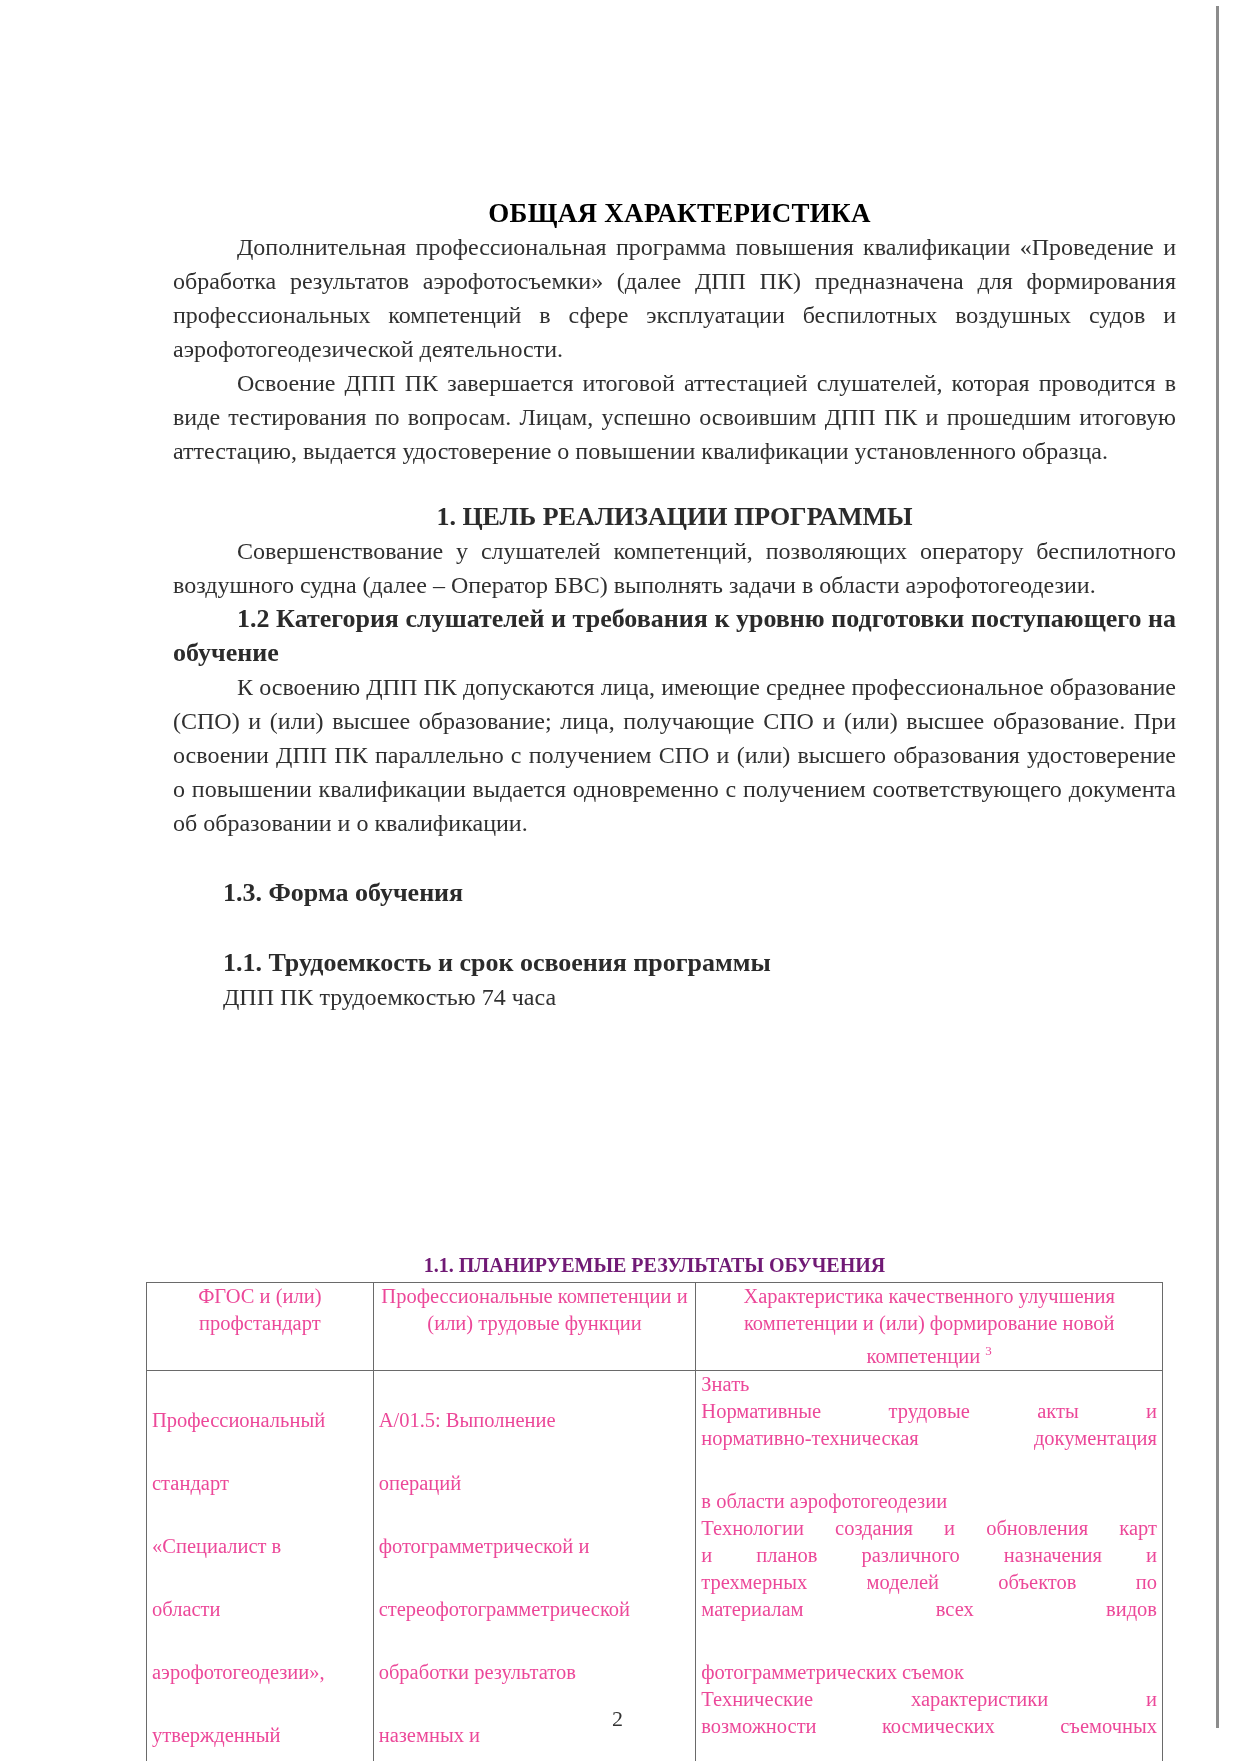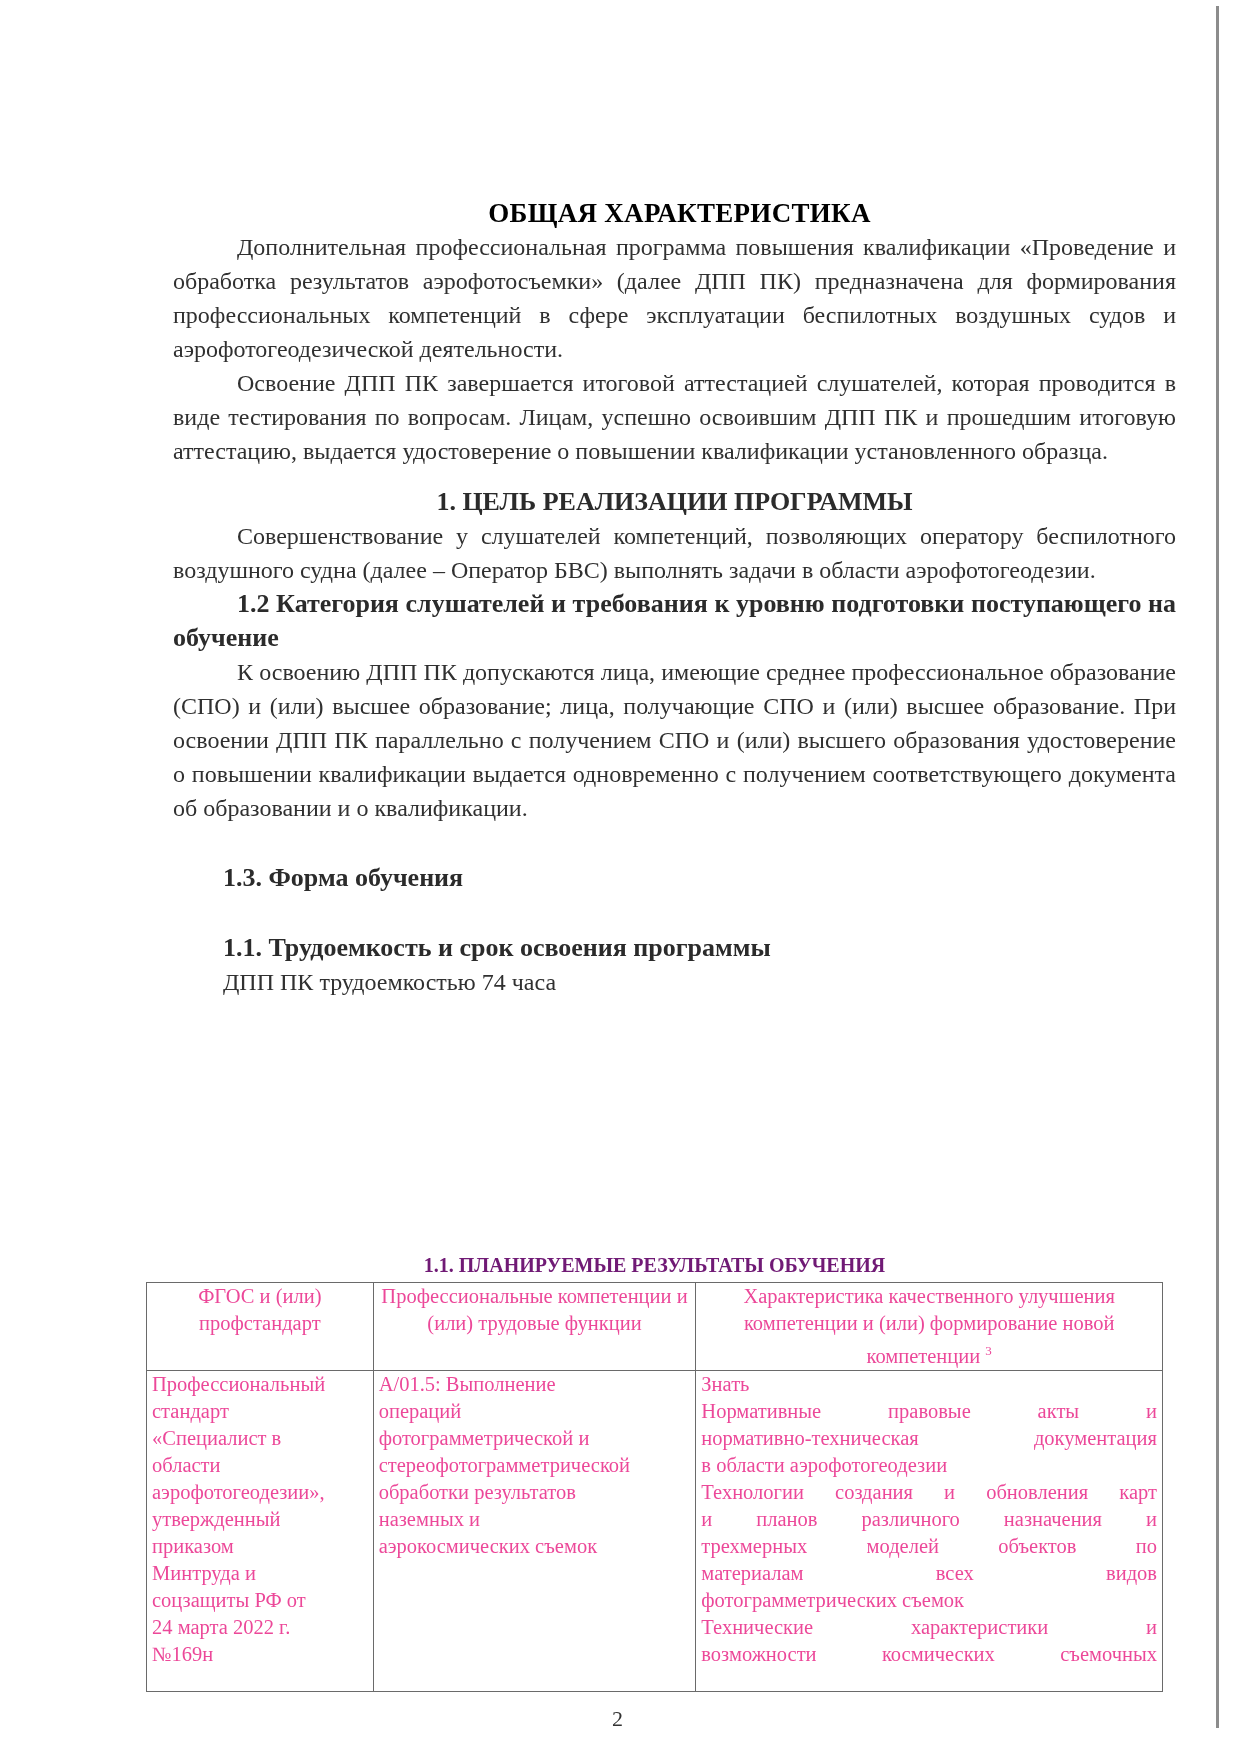--- a/index.html
+++ b/index.html
@@ -26,21 +26,21 @@
     p.body {
       margin: 0; font-size: 24px; line-height: 34px;
       text-align: justify; text-align-last: left;
       color: #303030;
     }
     p.indent { text-indent: 64px; }
     .sec-heading {
       margin: 0; font-weight: bold; font-size: 26px; line-height: 34px; color: #2b2b2b;
     }
     .sec-heading.center { text-align: center; }
-    .gap-before-1 { margin-top: 17px; }
+    .gap-before-1 { margin-top: 32px; }
     .h12 { text-indent: 64px; text-align: justify; text-align-last: left; }
     .h-sub { padding-left: 50px; margin-top: 36px; }
     .plain-indent { padding-left: 50px; }
     .table-title {
       position: absolute; left: 146px; width: 1017px; top: 1248px;
       text-align: center; font-weight: bold; font-size: 20px; line-height: 34px;
       margin: 0; color: #701a75;
     }
     table.results {
       position: absolute; left: 146px; top: 1282px; width: 1017px;
@@ -51,21 +51,21 @@
       border: 1.5px solid #6a6a6a; vertical-align: top;
       padding: 0 5px; font-weight: normal;
     }
     table.results th { text-align: center; height: 76px; }
     table.results td { height: 320px; }
     .col1 { width: 222px; }
     .col2 { width: 316px; }
     .col3 { width: 457px; }
     .cell-line { display: block; }
     .just-line { display: block; text-align: justify; text-align-last: justify; }
-    .left-line { display: block; text-align: left; }
+    .left-line { display: block; text-align: left; margin-top: 36px; }
     sup { font-size: 13px; }
     .page-number {
       position: absolute; left: 612px; top: 1706px; font-size: 22px; color: #333;
     }
   </style>
 </head>
 <body>
 
 <div class="page-border"></div>
 
@@ -121,21 +121,21 @@
           <span class="left-line">операций</span>
           <span class="left-line">фотограмметрической и</span>
           <span class="left-line">стереофотограмметрической</span>
           <span class="left-line">обработки результатов</span>
           <span class="left-line">наземных и</span>
           <span class="left-line">аэрокосмических съемок</span>
         </td>
       <td>
         <span class="cell-line">Знать</span>
         <div id="cell-characteristic-lines">
-            <span class="just-line">Нормативные правовые акты и</span>
+            <span class="just-line">Нормативные трудовые акты и</span>
             <span class="just-line">нормативно-техническая документация</span>
             <span class="left-line">в области аэрофотогеодезии</span>
             <span class="just-line">Технологии создания и обновления карт</span>
             <span class="just-line">и планов различного назначения и</span>
             <span class="just-line">трехмерных моделей объектов по</span>
             <span class="just-line">материалам всех видов</span>
             <span class="left-line">фотограмметрических съемок</span>
             <span class="just-line">Технические характеристики и</span>
             <span class="just-line">возможности космических съемочных</span>
           </div>

